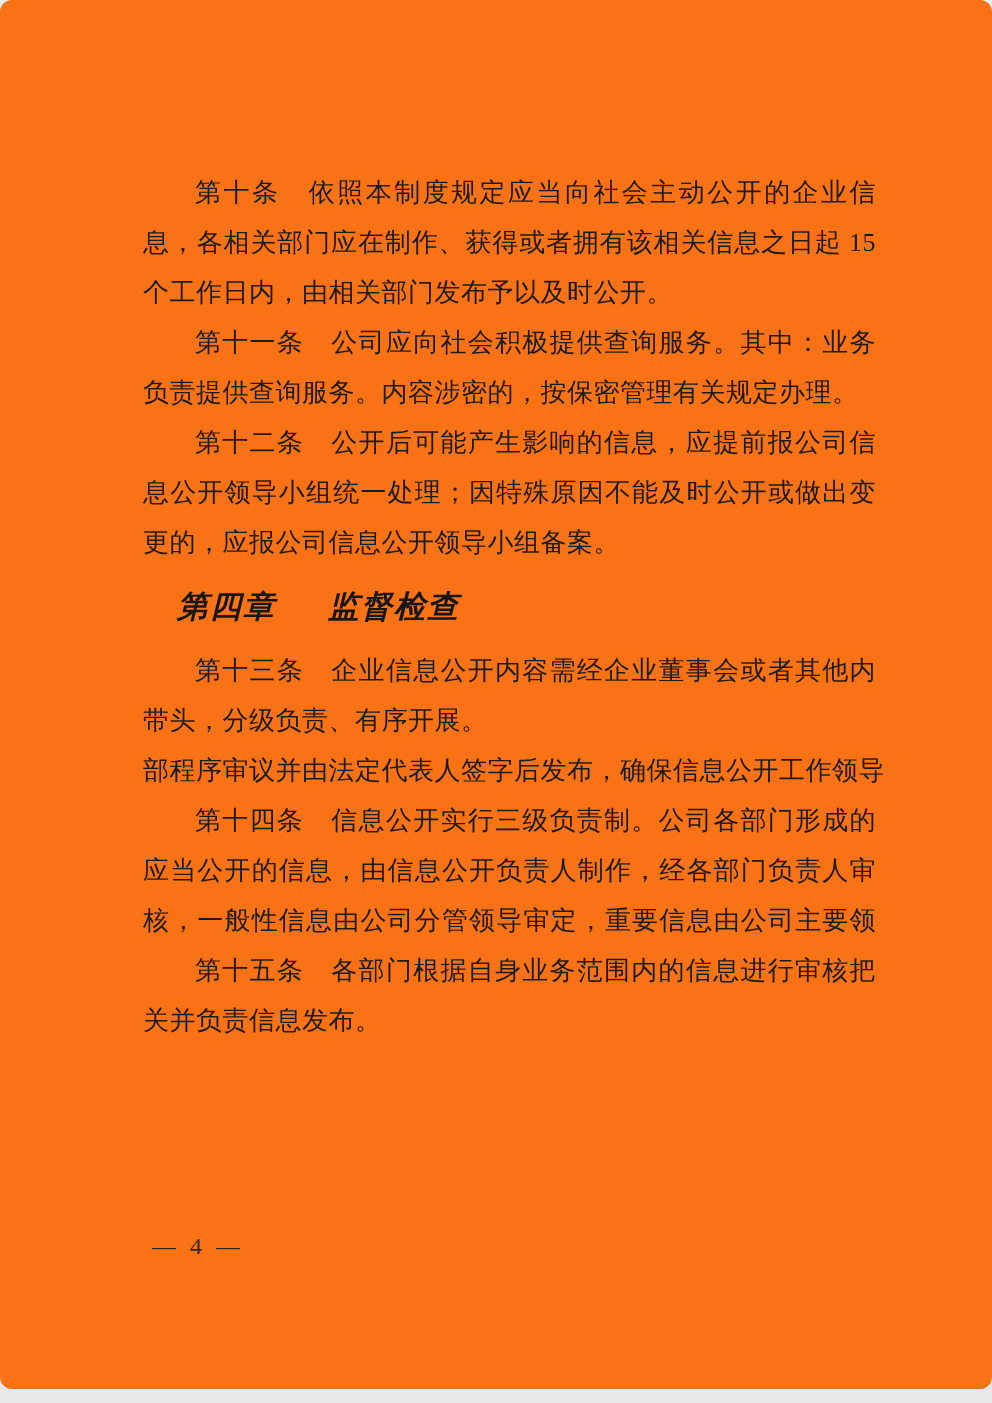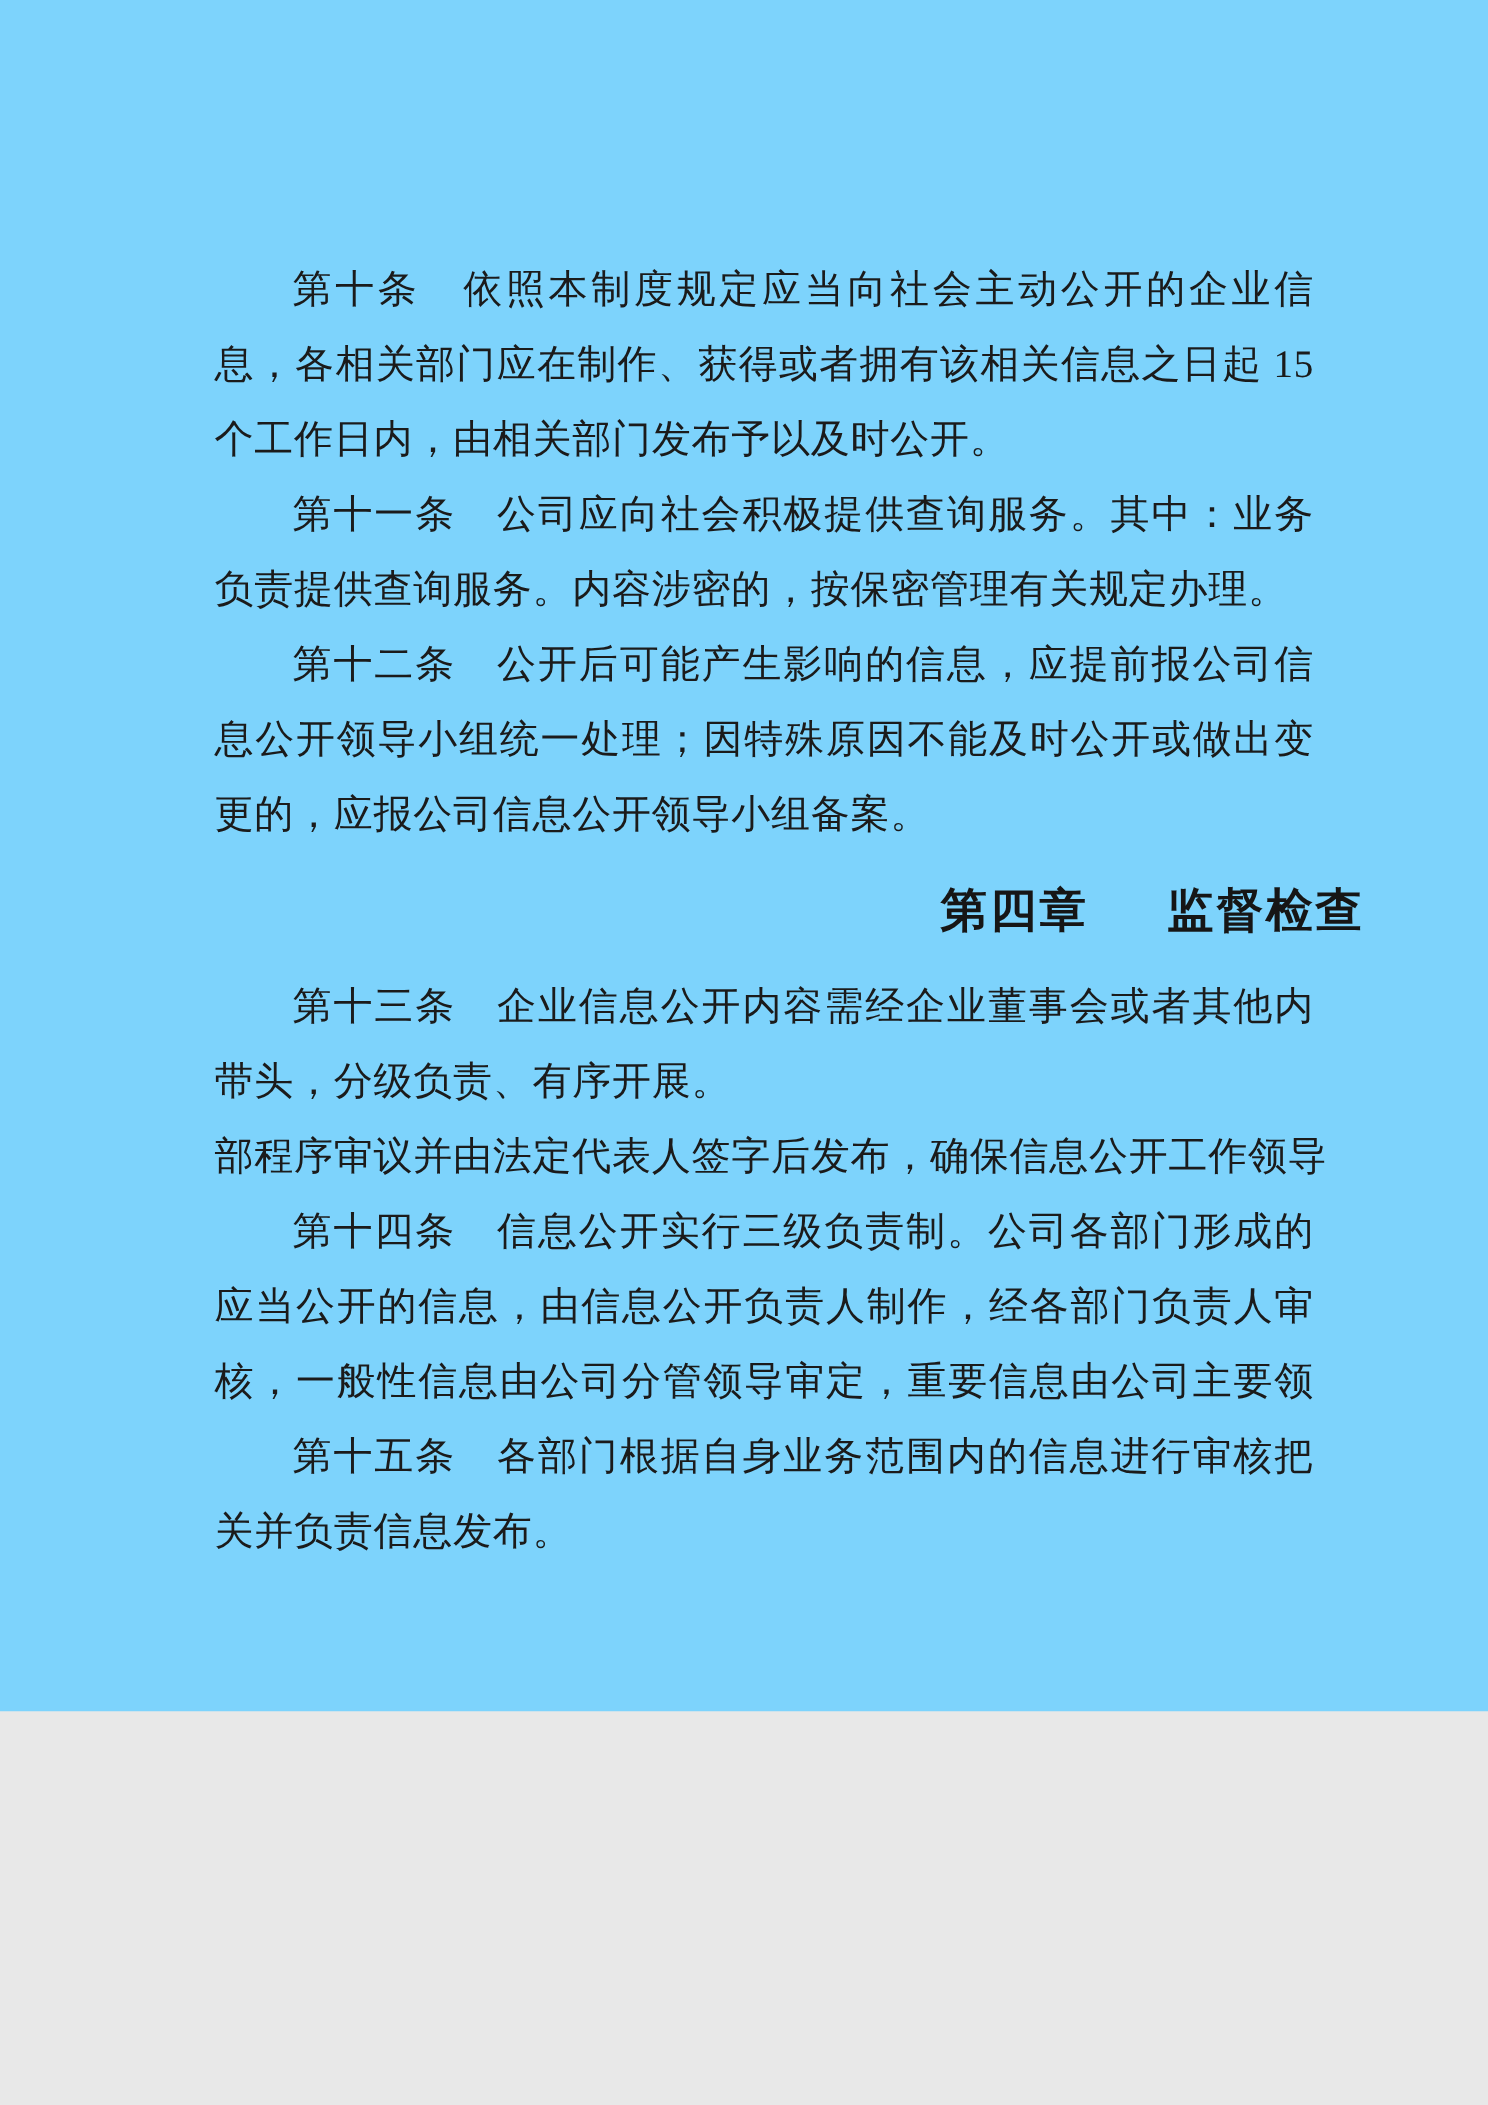--- a/index.html
+++ b/index.html
@@ -3,26 +3,27 @@
 <meta charset="utf-8">
 <style>
   html, body {
     margin: 0;
     padding: 0;
     background: #e8e8e8;
   }
   .page {
     position: relative;
     width: 992px;
-    height: 1141px;
+    height: 1389px;
     margin: 0 auto;
-    background: #7dd3fc;
+    background: #f97316;
     overflow: hidden;
     font-family: "Liberation Serif", "DejaVu Serif", serif;
     color: #1b1b1b;
+    border-radius: 12px;
   }
   .doc-column {
     position: absolute;
     left: 143px;
     top: 168px;
     width: 733px;
   }
   .line {
     height: 50px;
     line-height: 50px;
@@ -40,28 +41,29 @@
   }
   .line.last {
     text-align-last: left;
     -moz-text-align-last: left;
   }
   .chapter-heading {
     margin-top: 10px;
     margin-bottom: 10px;
     height: 58px;
     line-height: 58px;
-    text-align: right;
+    text-align: left;
     position: relative;
     left: 34px;
     font-family: "Liberation Sans", "DejaVu Sans", sans-serif;
     font-weight: bold;
     font-size: 31px;
     letter-spacing: 2px;
     color: #161616;
+    font-style: italic;
   }
   .chapter-heading .chapter-number {
     margin-right: 52px;
   }
   .page-number {
     position: absolute;
     left: 152px;
     top: 1233px;
     font-size: 24px;
     letter-spacing: 4px;

